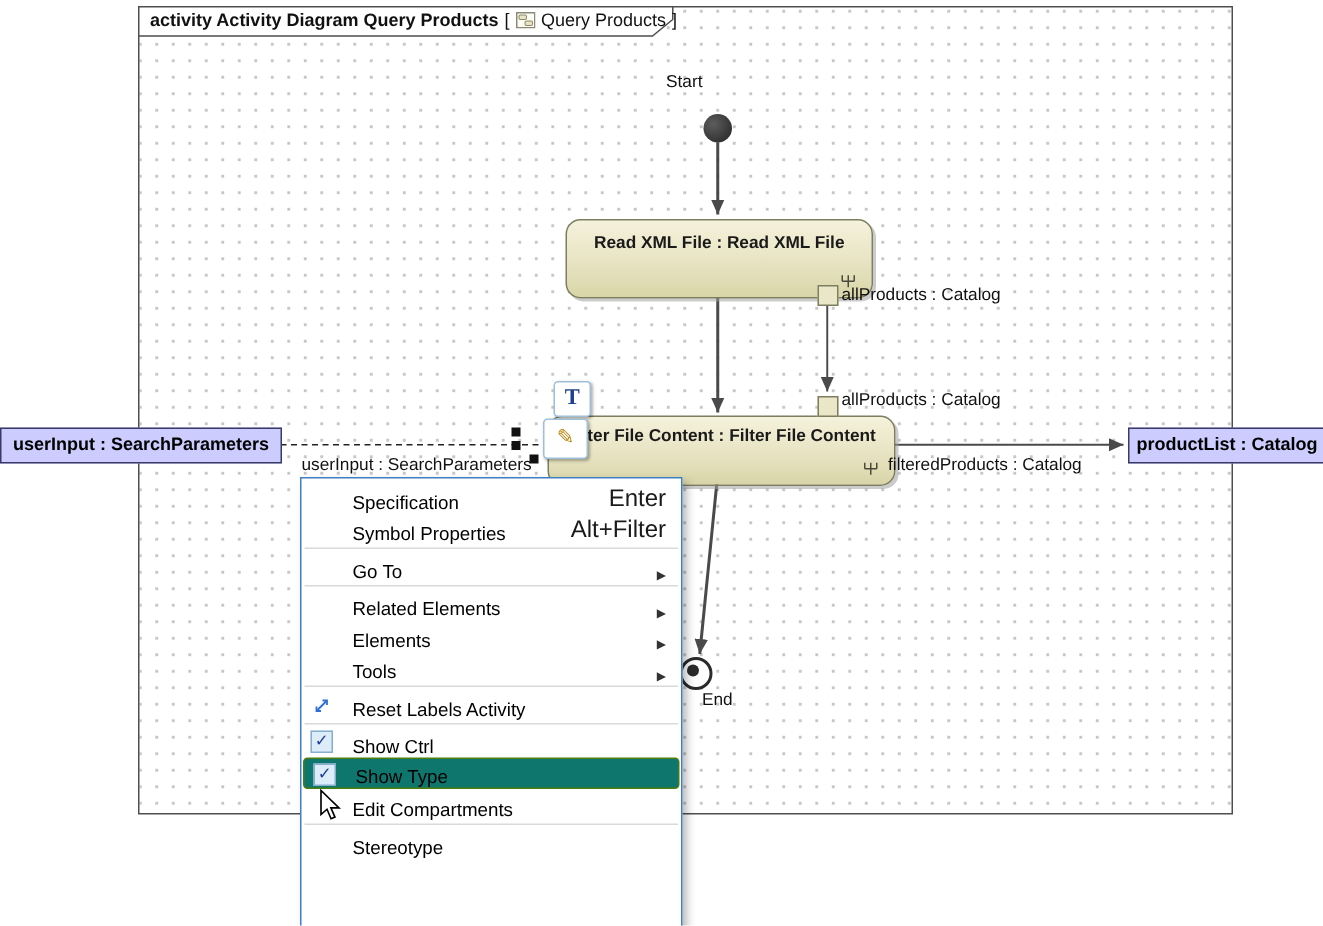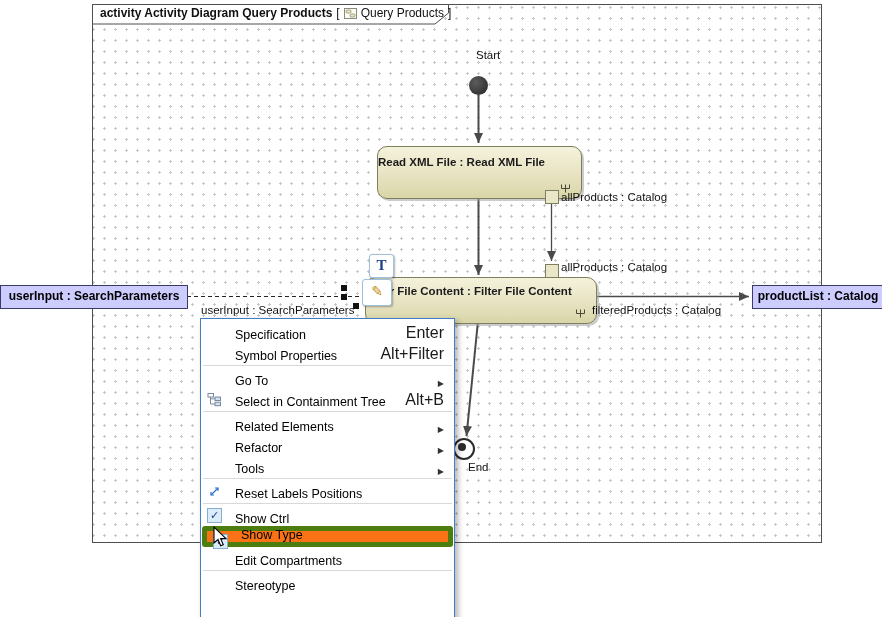--- a/index.html
+++ b/index.html
@@ -20,21 +20,21 @@
   
   #edge-layer{position:absolute;left:0;top:0;width:882px;height:617px;pointer-events:none}
   .flow{stroke:#4a4a4a;stroke-width:2;fill:none}
   .flow.thin{stroke-width:1.3}
   .dashed{stroke:#222;stroke-width:1;stroke-dasharray:4 3;fill:none}
 
   
   .action{position:absolute;border:1px solid #7d7d5f;border-radius:10px;
           background:linear-gradient(180deg,#f5f2dc 0%,#e7e3c2 55%,#d9d5a8 100%);
           box-shadow:2px 2px 0 rgba(160,160,160,.55);
-          text-align:left;font-weight:bold;font-size:11.5px;color:#1a1a1a}
+          text-align:center;font-weight:bold;font-size:11.5px;color:#1a1a1a}
   #read-action{left:377px;top:146px;width:203px;height:42px;padding-top:9px}
   #filter-action{left:365px;top:277px;width:230px;height:38px;padding-top:7px}
   .rake{position:absolute;right:10px;bottom:3px}
 
   .objnode{position:absolute;height:22px;background:#ccccff;border:1px solid #3a3a68;
            font-weight:bold;font-size:12px;text-align:center;line-height:20px;color:#000}
   #user-input-node{left:0;top:285px;width:186px}
   #product-list-node{left:752px;top:285px;width:130px}
 
   .pin{position:absolute;width:12px;height:12px;background:#eae7c9;border:1px solid #7d7d5f}
@@ -42,21 +42,21 @@
   #in-pin{left:545px;top:264px}
 
   #start-node{position:absolute;left:469px;top:76px;width:19px;height:19px;border-radius:50%;
               background:radial-gradient(circle at 35% 35%,#5d5d5d,#222)}
   #end-node{position:absolute;left:453px;top:438px;width:18px;height:18px;border-radius:50%;
             border:2px solid #2b2b2b;background:#fff}
   #end-node::after{content:"";position:absolute;left:3px;top:3px;width:8px;height:8px;
             border-radius:50%;background:#2b2b2b}
 
   .lbl{position:absolute;font-size:11.5px;color:#111;white-space:nowrap}
-  #start-label{left:476px;top:49px}
+  #start-label{left:444px;top:49px}
   #end-label{left:468px;top:461px}
   #out-pin-label{left:561px;top:191px}
   #in-pin-label{left:561px;top:261px}
   #flow-label-userinput{left:201px;top:304px}
   #flow-label-filtered{left:592px;top:304px}
 
   
   .float-btn{position:absolute;background:#fff;border:1px solid #9fc0da;border-radius:3px;
              box-shadow:1px 1px 2px rgba(0,0,0,.3);text-align:center}
   #btn-text-tool{left:369px;top:254px;width:23px;height:22px;
@@ -72,21 +72,21 @@
   .menu-item{position:relative;height:21px;display:flex;align-items:flex-end;
              padding:0 10px 0 34px;font-size:12.5px;color:#000;box-sizing:border-box}
   .menu-item .mi-shortcut{margin-left:auto;font-size:16px;color:#1a1a1a}
   .menu-item .mi-arrow{margin-left:auto;font-size:8px;color:#333}
   .menu-sep{height:1px;background:#d9d9d9;margin:1.5px 2px}
   .mi-gutter{position:absolute;left:5px;top:3px;width:16px;height:16px;
              display:flex;align-items:center;justify-content:center}
   .mi-check{position:absolute;left:6px;top:3px;width:15px;height:15px;box-sizing:border-box;
             background:#dcecf9;border:1px solid #86aecd;color:#1c3d97;
             font-size:11px;line-height:13px;text-align:center}
-  .menu-item.highlight{background:#f97316;border:5px solid #4d7c0f;border-radius:3px;
+  .menu-item.highlight{background:#0f766e;border:1px solid #4d7c0f;border-radius:3px;
             margin:0 1px}
 
   
   #mouse-cursor{position:absolute;left:213px;top:526px;z-index:20}
 </style>
 </head>
 <body>
 
 <div id="stage">
 
@@ -179,61 +179,49 @@
       <span class="mi-shortcut">Alt+Filter</span>
     </div>
 
     <div class="menu-sep"></div>
 
     <div class="menu-item">
       <span class="mi-label">Go To</span>
       <span class="mi-arrow">▶</span>
     </div>
 
-    <div class="menu-item">
-      <span class="mi-gutter">
-        <svg width="15" height="15" viewBox="0 0 15 15">
-          <rect x="1" y="1.5" width="5.5" height="3.5" fill="#fff" stroke="#7a8aa0"></rect>
-          <path d="M3.5,5 V12 H8 M3.5,6.8 H8" fill="none" stroke="#7a8aa0"></path>
-          <rect x="8" y="5" width="5.5" height="3.5" fill="#cfe0ef" stroke="#7a8aa0"></rect>
-          <rect x="8" y="10.2" width="5.5" height="3.5" fill="#cfe0ef" stroke="#7a8aa0"></rect>
-        </svg>
-      </span>
-      <span class="mi-label">Select in Containment Tree</span>
-      <span class="mi-shortcut">Alt+B</span>
-    </div>
 
     <div class="menu-sep"></div>
 
     <div class="menu-item">
       <span class="mi-label">Related Elements</span>
       <span class="mi-arrow">▶</span>
     </div>
 
     <div class="menu-item">
-      <span class="mi-label">Refactor</span>
+      <span class="mi-label">Elements</span>
       <span class="mi-arrow">▶</span>
     </div>
 
     <div class="menu-item">
       <span class="mi-label">Tools</span>
       <span class="mi-arrow">▶</span>
     </div>
 
     <div class="menu-sep"></div>
 
     <div class="menu-item">
       <span class="mi-gutter">
         <svg width="15" height="15" viewBox="0 0 15 15">
           <path d="M4,11 L11,4" stroke="#2f6fd6" stroke-width="1.3" fill="none"></path>
           <path d="M8,4 H11 V7" fill="none" stroke="#2f6fd6" stroke-width="1.2"></path>
           <path d="M4,8 V11 H7" fill="none" stroke="#2f6fd6" stroke-width="1.2"></path>
         </svg>
       </span>
-      <span class="mi-label">Reset Labels Positions</span>
+      <span class="mi-label">Reset Labels Activity</span>
     </div>
 
     <div class="menu-sep"></div>
 
     <div class="menu-item">
       <span class="mi-check">✓</span>
       <span class="mi-label">Show Ctrl</span>
     </div>
 
     <div class="menu-item highlight">

